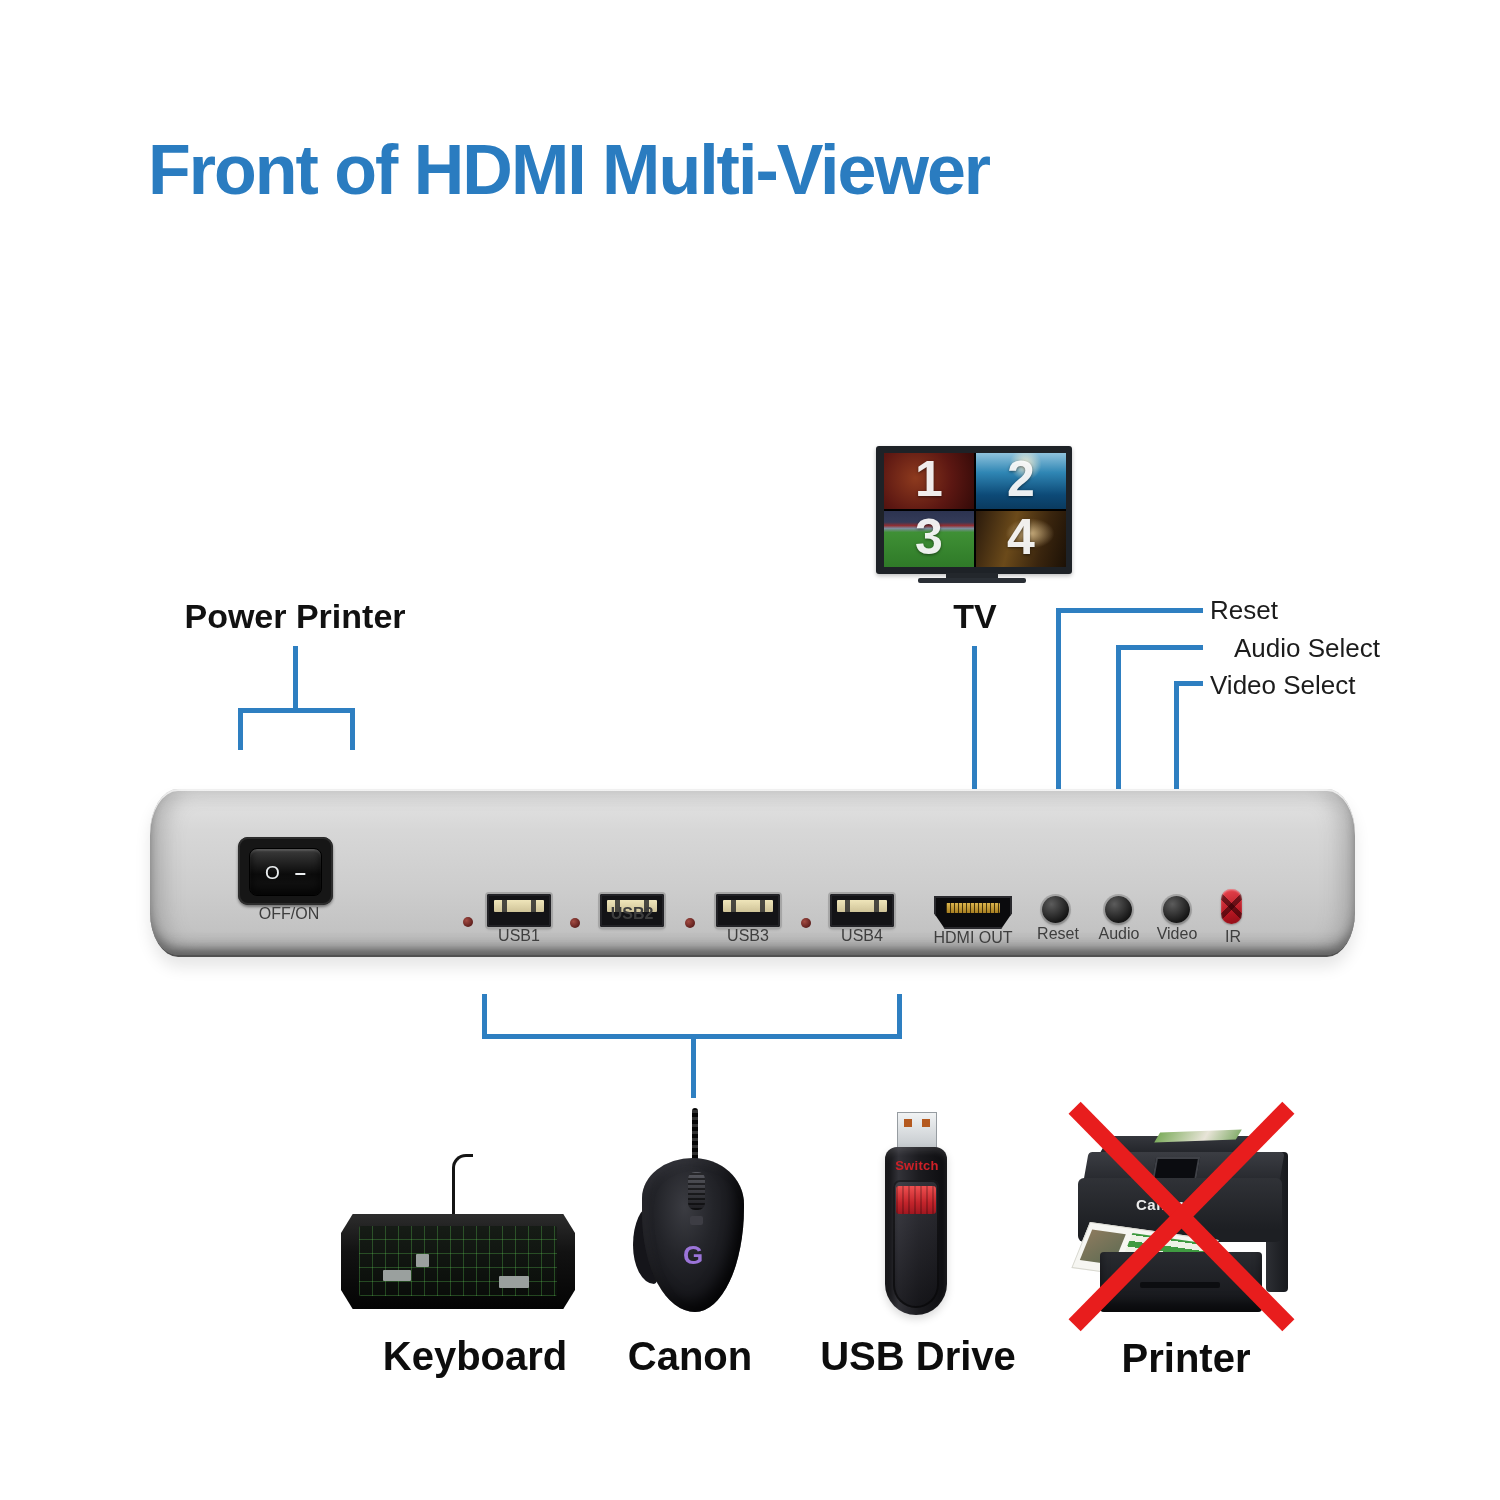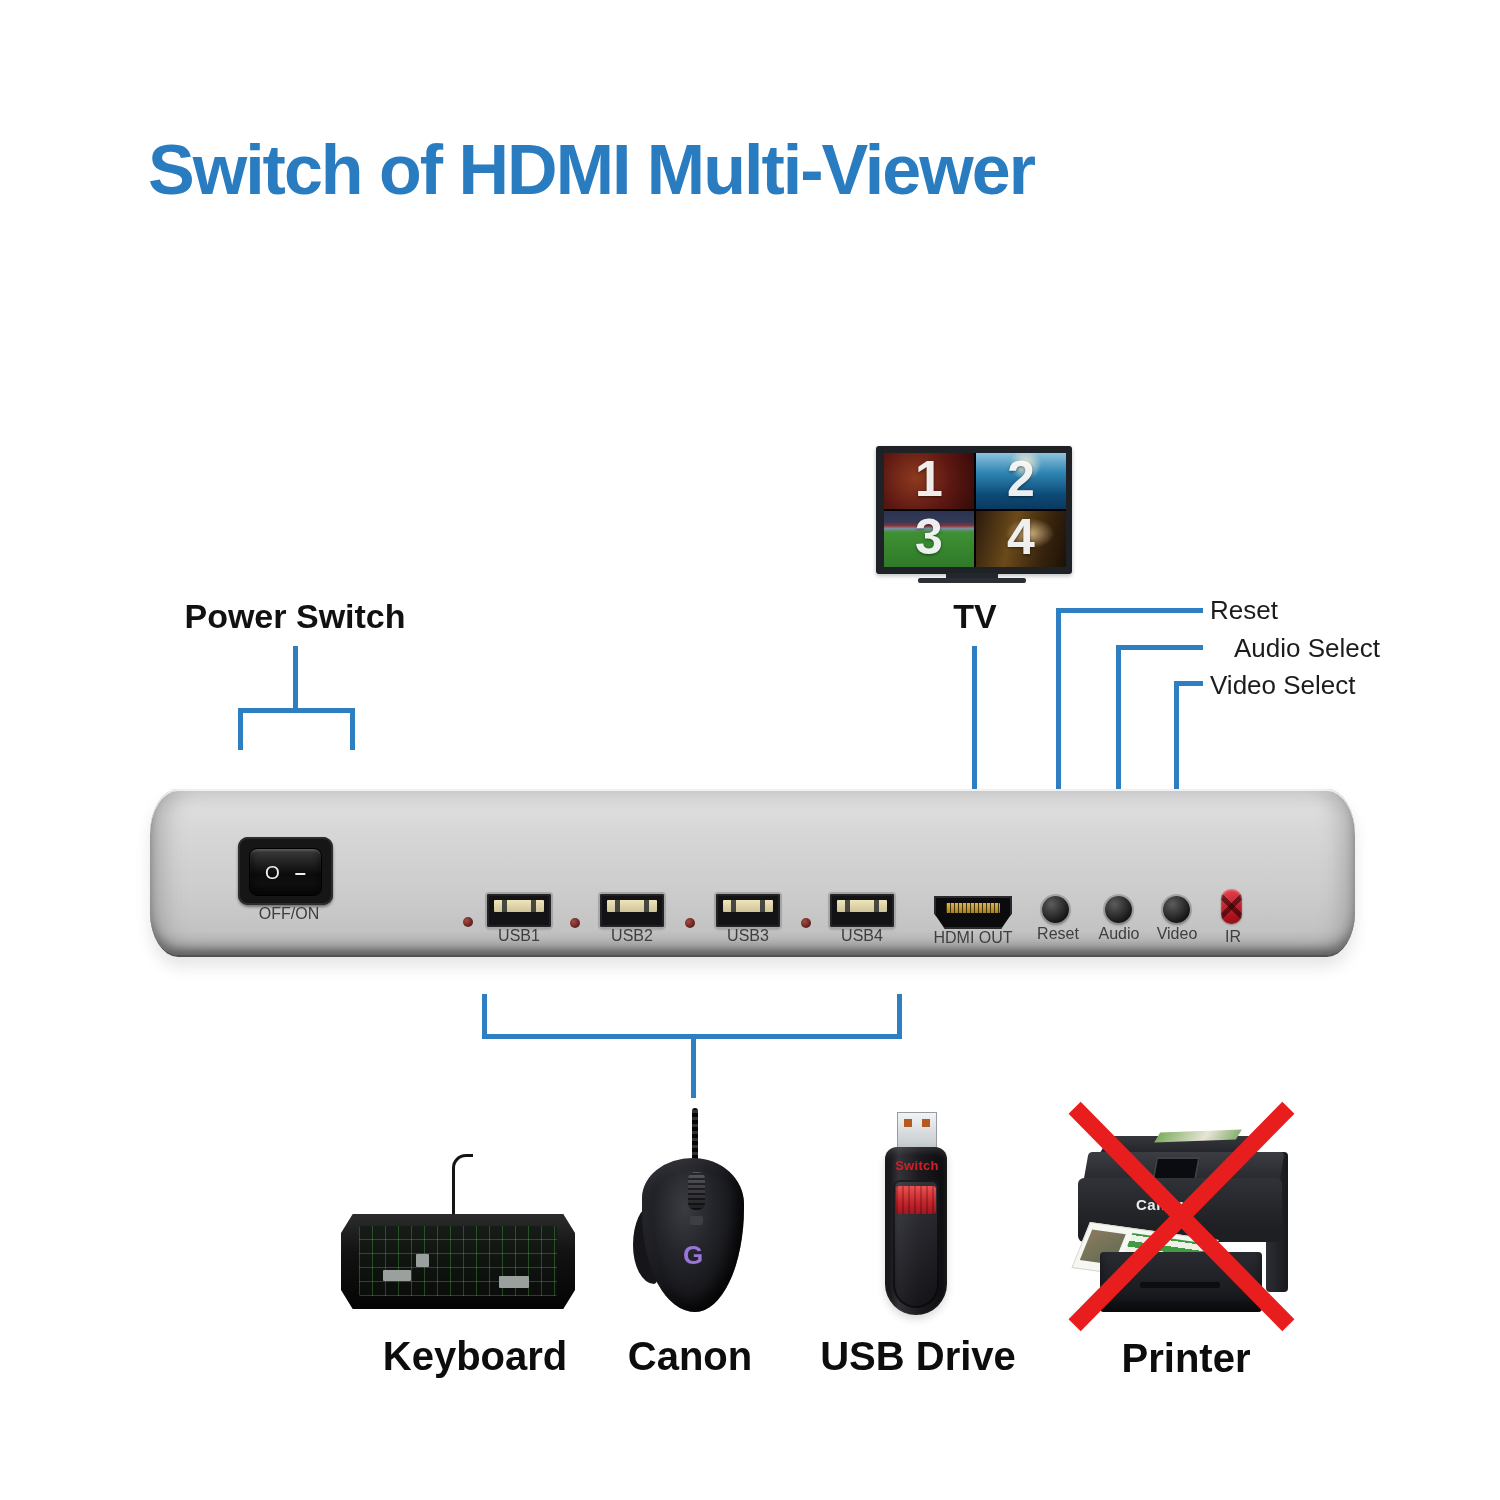--- a/index.html
+++ b/index.html
@@ -133,41 +133,41 @@
   .pr-cassette{position:absolute;left:30px;top:122px;width:162px;height:60px;border-radius:4px;
     background:linear-gradient(180deg,#292b30,#141519);box-shadow:inset 0 -10px 10px rgba(0,0,0,.5);}
   .pr-slot{position:absolute;left:40px;top:30px;width:80px;height:6px;background:#0c0d10;border-radius:2px;}
   .xbar{position:absolute;left:1029px;top:1208px;width:305px;height:17px;background:#e81d1d;}
 </style>
 </head>
 <body>
 
 <div class="canvas">
 
-  <div class="title" style="left:148px;top:130px;">Switch of HDMI Multi-Viewer</div>
+  <div class="title" style="left:148px;top:130px;">Front of HDMI Multi-Viewer</div>
 
   <div class="tv-bezel"></div>
   <div class="tv-screen">
     <div class="tv-q q1">
       <span class="tv-num">1</span>
     </div>
     <div class="tv-q q2">
       <span class="tv-num">2</span>
     </div>
     <div class="tv-q q3">
       <span class="tv-num">3</span>
     </div>
     <div class="tv-q q4">
       <span class="tv-num">4</span>
     </div>
   </div>
   <div class="tv-neck"></div>
   <div class="tv-base"></div>
 
-  <div class="cl callout-bold" style="left:295px;top:597px;">Power Switch</div>
+  <div class="cl callout-bold" style="left:295px;top:597px;">Power Printer</div>
   <div class="cl callout-bold" style="left:975px;top:597px;">TV</div>
   <div class="callout-reg" style="left:1210px;top:595px;">Reset</div>
   <div class="callout-reg" style="left:1210px;top:633px;margin-left:24px;">Audio Select</div>
   <div class="callout-reg" style="left:1210px;top:670px;">Video Select</div>
 
   <div class="line" style="left:293px;top:646px;width:5px;height:64px;"></div>
   <div class="line" style="left:238px;top:708px;width:117px;height:5px;"></div>
   <div class="line" style="left:238px;top:708px;width:5px;height:42px;"></div>
   <div class="line" style="left:350px;top:708px;width:5px;height:42px;"></div>
 
@@ -196,21 +196,21 @@
   <div class="led" style="left:463px;top:917px;"></div>
   <div class="usb" style="left:487px;">
       <div class="tongue"></div>
     </div>
   <div class="port-label" style="left:519px;top:927px;">USB1</div>
 
   <div class="led" style="left:570px;top:918px;"></div>
   <div class="usb" style="left:600px;">
       <div class="tongue"></div>
     </div>
-  <div class="port-label" style="left:632px;top:927px;">USB2</div>
+  <div class="port-label" style="left:632px;top:905px;font-weight:bold;">USB2</div>
 
   <div class="led" style="left:685px;top:918px;"></div>
   <div class="usb" style="left:716px;">
       <div class="tongue"></div>
     </div>
   <div class="port-label" style="left:748px;top:927px;">USB3</div>
 
   <div class="led" style="left:801px;top:918px;"></div>
   <div class="usb" style="left:830px;">
       <div class="tongue"></div>

